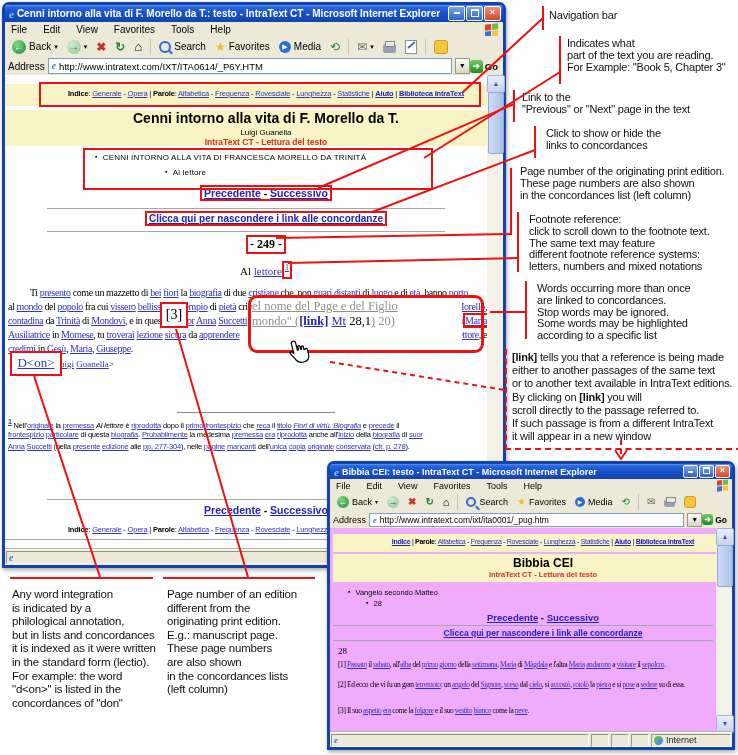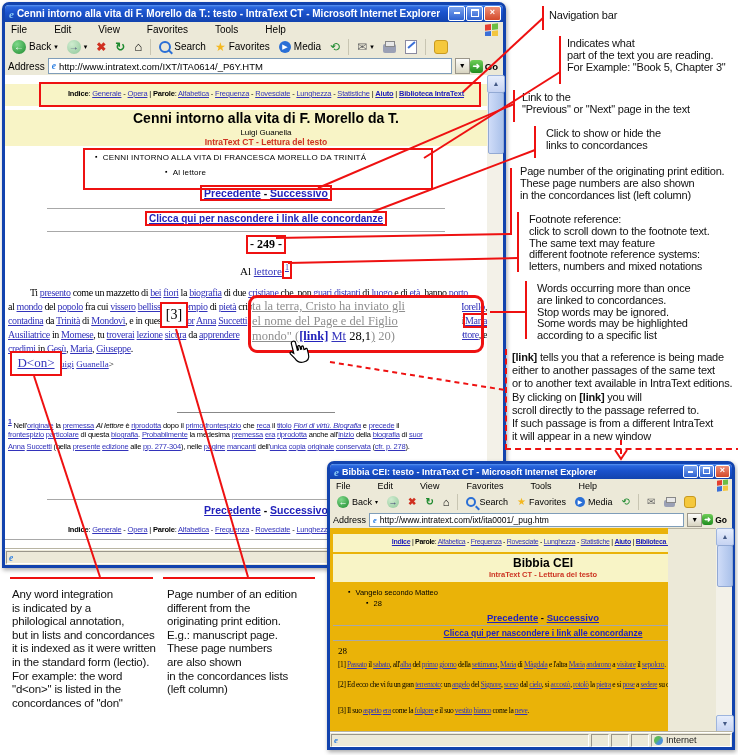--- a/index.html
+++ b/index.html
@@ -13,21 +13,21 @@
     border-radius:4px 4px 0 0;display:flex;align-items:center;padding:0 2px;color:#fff;
     font-size:10px;font-weight:bold;white-space:nowrap;overflow:hidden;}
   .titlebar .ie-e{font-family:"Liberation Serif",serif;font-style:italic;font-weight:bold;
     color:#8ecdf5;font-size:11px;margin:0 3px 0 2px;}
   .tb-btns{margin-left:auto;display:flex;gap:1px;}
   .tb-btn{width:15px;height:13px;border:1px solid #fff;border-radius:2px;font-size:9px;line-height:11px;
     text-align:center;color:#fff;background:linear-gradient(180deg,#7ba4ef,#2f62d0);font-weight:bold;}
   .tb-btn.close{background:linear-gradient(180deg,#ef9077,#d3492a);}
   .minglyph{display:inline-block;width:6px;height:2px;background:#fff;margin-bottom:1px;}
   .restoreglyph{display:inline-block;width:6px;height:5px;border:1px solid #fff;border-top:2px solid #fff;margin-top:2px;}
-  .menubar{position:absolute;left:0;right:0;display:flex;gap:16px;align-items:center;height:14px;
+  .menubar{position:absolute;left:0;right:0;display:flex;gap:5px;align-items:center;height:14px;
     font-size:10px;color:#000;background:#ece9d8;border-bottom:3px solid #d946ef;padding-left:6px;}
   .menubar span{margin-right:11px;}
   .winflag{position:absolute;width:14px;height:14px;display:grid;grid-template-columns:6px 6px;
     grid-template-rows:6px 6px;gap:1px;transform:skewY(-6deg);}
   .winflag i{display:block;}
   .toolbar{position:absolute;left:0;right:0;display:flex;align-items:center;gap:3px;background:#ece9d8;
     border-bottom:1px solid #c8c5b2;font-size:10px;padding-left:4px;}
   .tbtn{display:flex;align-items:center;gap:3px;padding:1px 3px;white-space:nowrap;}
   .tsep{width:1px;height:16px;background:#c8c5b2;margin:0 2px;}
   .cir{display:inline-block;width:14px;height:14px;border-radius:50%;color:#fff;font-size:10px;
@@ -226,21 +226,20 @@
     <div class="para-line" style="top:240px;left:auto;right:16px;width:auto;"><span class="sg-p">à delle </span><span class="sg-l">Figlie</span><span class="sg-p"> di </span><span class="sg-l sg-box">Maria</span></div>
     <div class="para-line" style="top:254px;"><span class="sg-l">Ausiliatrice</span><span class="sg-p"> in </span><span class="sg-l">Mornese</span><span class="sg-p">, tu </span><span class="sg-l">troverai</span><span class="sg-p"> </span><span class="sg-l">lezione</span><span class="sg-p"> </span><span class="sg-l">sicura</span><span class="sg-p"> da </span><span class="sg-l">apprendere</span></div>
     <div class="para-line" style="top:254px;left:auto;right:16px;width:auto;"><span class="sg-p">e, caro </span><span class="sg-l">lettore</span><span class="sg-p">, e</span></div>
     <div class="para-line" style="top:268px;"><span class="sg-l">credimi</span><span class="sg-p"> in </span><span class="sg-l">Gesù</span><span class="sg-p">, </span><span class="sg-l">Maria</span><span class="sg-p">, </span><span class="sg-l">Giuseppe</span><span class="sg-p">.</span></div>
 
     <div class="rbox" style="left:155px;top:227px;width:24px;height:22px;background:#fff;z-index:6;text-align:center;">
       <span class="serif" style="font-size:14px;line-height:22px;">[3]</span>
     </div>
 
     <div class="callout-paste" style="left:247px;top:224px;width:210px;height:46px;z-index:6;">
-      <div style="font-size:12.5px;text-decoration:underline;white-space:nowrap;">ta la terra, Cristo ha inviato gli</div>
       <div style="font-size:12.5px;text-decoration:underline;white-space:nowrap;">el nome del Page e del Figlio</div>
       <div style="font-size:12.5px;white-space:nowrap;"><span class="sg-g">mondo" (</span><span class="sg-lb">[link]</span><span class="sg-p"> </span><span class="sg-l">Mt</span><span class="sg-p"> 28,1</span><span class="sg-g">)</span><span class="sg-gp"> 20)</span></div>
     </div>
     <div class="rbox" style="left:243px;top:220px;width:230px;height:52px;border-width:3px;border-radius:9px;z-index:7;"></div>
 
     <div class="abs serif" style="left:55px;top:284px;font-size:9px;"><span class="sg-l">uigi</span><span class="sg-p"> </span><span class="sg-l">Guanella</span><span class="sg-p">&gt;</span></div>
     <div class="rbox" style="left:5px;top:276px;width:48px;height:21px;background:#fff;z-index:6;text-align:center;">
       <span class="serif sg-l" style="font-size:13px;line-height:20px;">D&lt;on&gt;</span>
     </div>
 
@@ -351,21 +350,21 @@
       <span class="ie-e" style="color:#2a7de0;margin:0 3px 0 1px;font-family:'Liberation Serif',serif;font-style:italic;font-weight:bold;">e</span>
       <span>http://www.intratext.com/ixt/ita0001/_pug.htm</span>
     </span>
     <span class="addr-drop" style="height:12px;line-height:12px;">▼</span>
     <span class="go-btn" style="font-size:8.5px;">
       <span class="go-arrow" style="width:11px;height:11px;line-height:11px;font-size:8px;">➜</span>
       <span>Go</span>
     </span>
   </div>
 
-  <div class="abs" style="left:0;top:64px;width:338px;height:205px;background:#eab308;overflow:hidden;">
+  <div class="abs" style="left:0;top:64px;width:402px;height:205px;background:#f0abfc;overflow:hidden;">
     <div class="band ctr" style="left:3px;top:6px;width:380px;height:18px;">
       <div class="nav-line" style="font-size:7px;letter-spacing:-0.3px;margin-top:4px;"><span class="sg-lb">Indice</span><span class="sg-p"> | </span><span class="sg-b">Parole</span><span class="sg-p">: </span><span class="sg-l">Alfabetica</span><span class="sg-p"> - </span><span class="sg-l">Frequenza</span><span class="sg-p"> - </span><span class="sg-l">Rovesciate</span><span class="sg-p"> - </span><span class="sg-l">Lunghezza</span><span class="sg-p"> - </span><span class="sg-l">Statistiche</span><span class="sg-p"> | </span><span class="sg-lb">Aiuto</span><span class="sg-p"> | </span><span class="sg-lb">Biblioteca IntraText</span></div>
     </div>
     <div class="band ctr" style="left:3px;top:26px;width:380px;height:28px;">
       <div style="font-size:12px;font-weight:bold;margin-top:2px;">Bibbia CEI</div>
       <div style="font-size:7.5px;font-weight:bold;color:#cc3322;">IntraText CT - Lettura del testo</div>
     </div>
     <div class="abs" style="left:18px;top:60px;font-size:7.5px;">
       <span class="bullet">▪</span><span>Vangelo secondo Matteo</span>
     </div>

